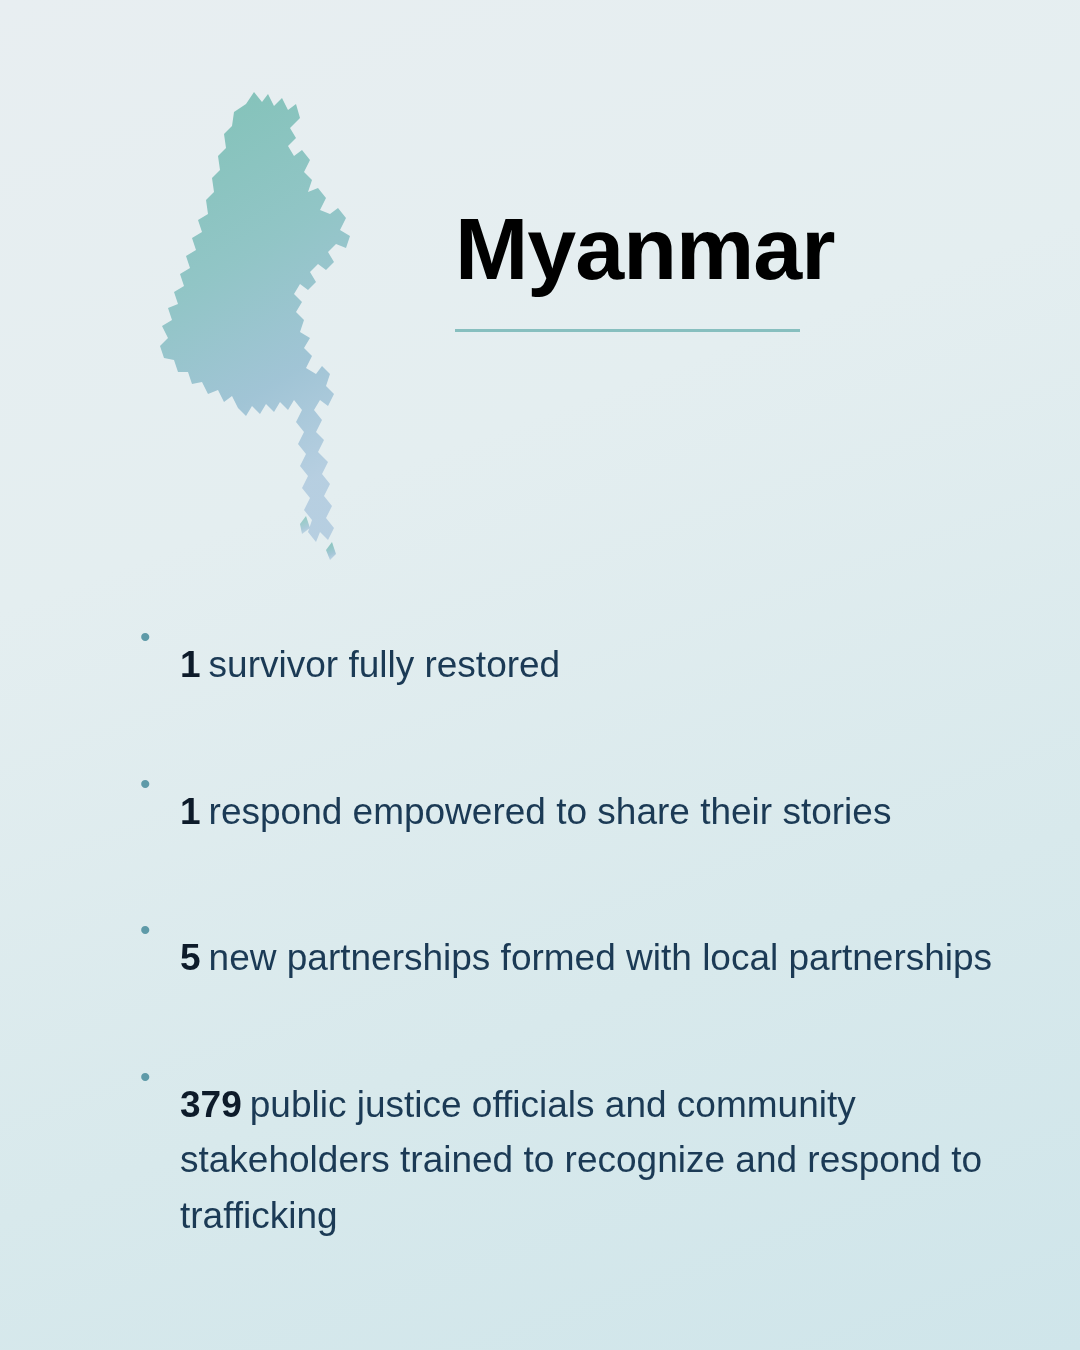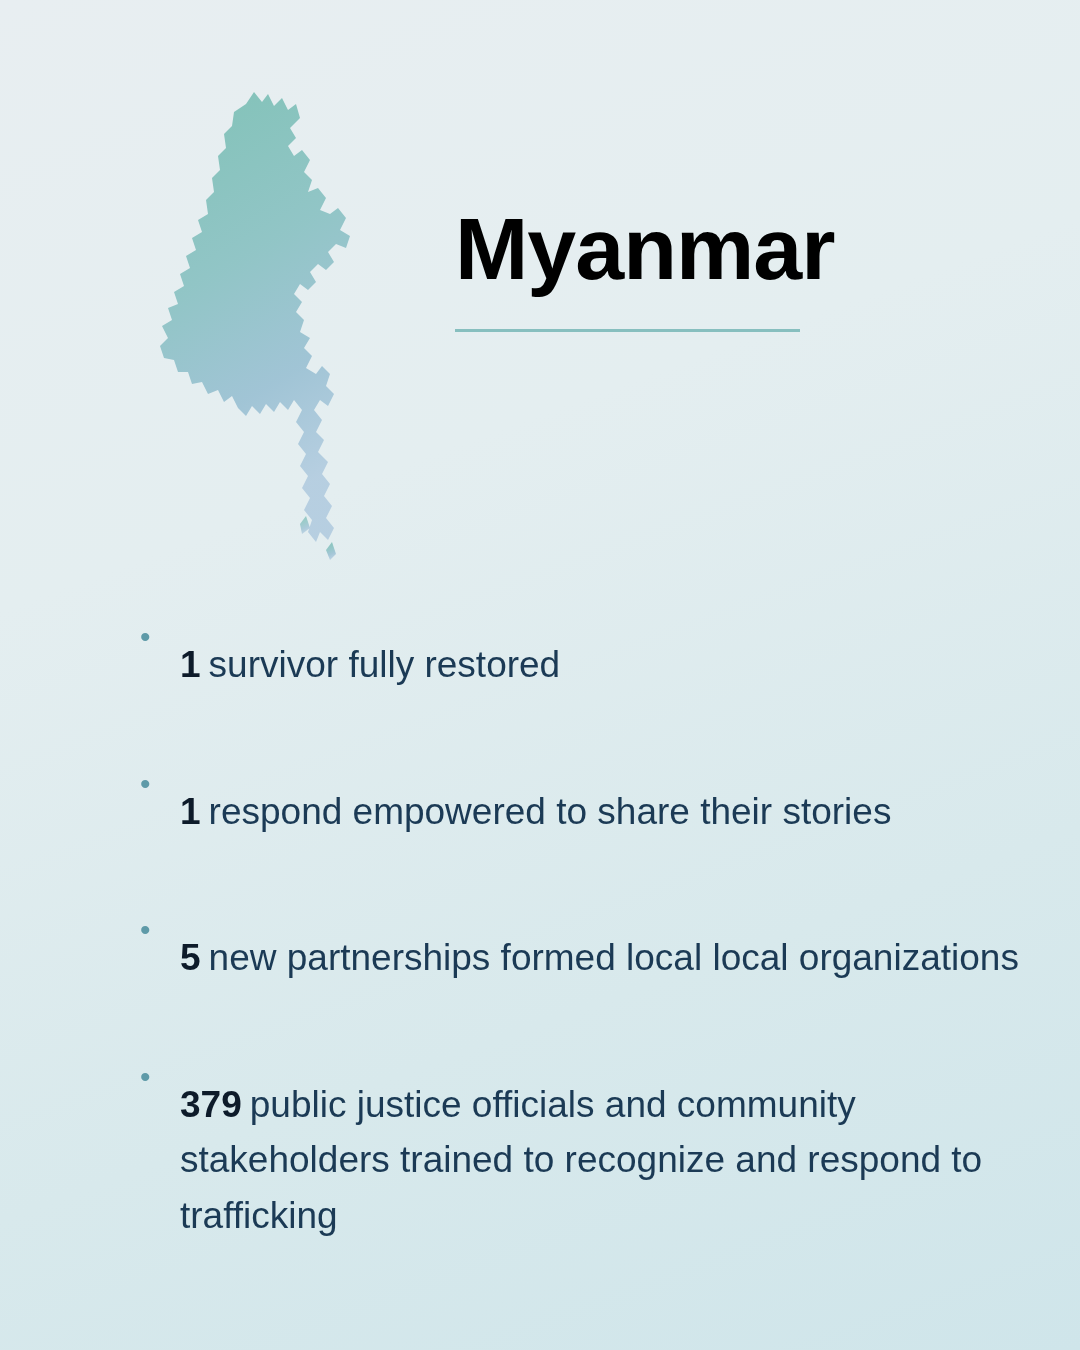--- a/index.html
+++ b/index.html
@@ -265,21 +265,21 @@
     <div class="stat-item">
       <div class="bullet">•</div>
       <div class="stat-text">
         <span class="stat-number">1</span><span>respond empowered to share their stories</span>
       </div>
     </div>
 
     <div class="stat-item">
       <div class="bullet">•</div>
       <div class="stat-text">
-        <span class="stat-number">5</span><span>new partnerships formed local local organizations</span>
+        <span class="stat-number">5</span><span>new partnerships formed with local partnerships</span>
       </div>
     </div>
 
     <div class="stat-item">
       <div class="bullet">•</div>
       <div class="stat-text">
         <span class="stat-number">379</span><span>public justice officials and community stakeholders trained to recognize and respond to trafficking</span>
       </div>
     </div>
 

